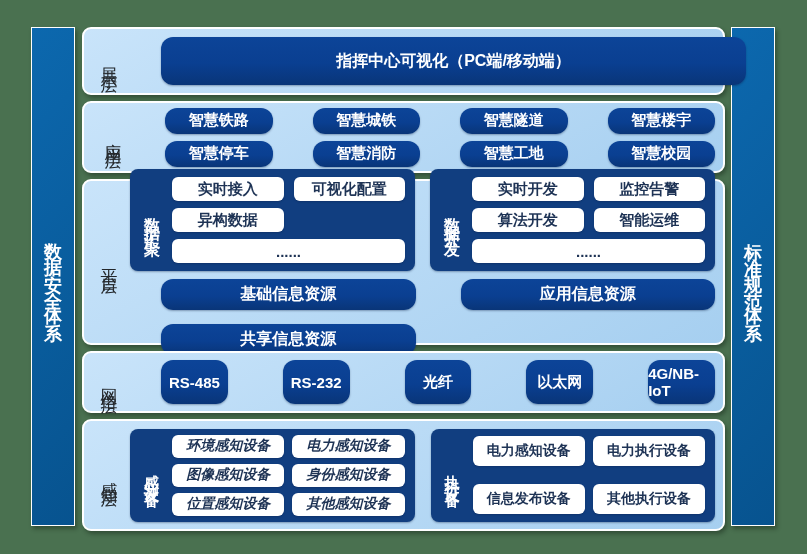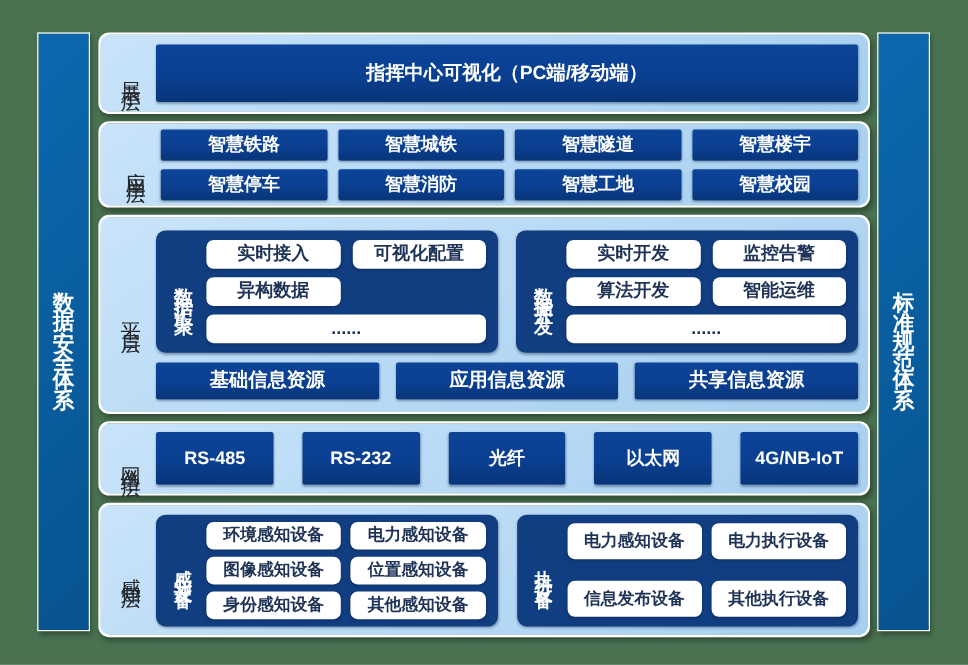--- a/index.html
+++ b/index.html
@@ -46,24 +46,25 @@
   }
   .layer-label{
     width:30px;flex:0 0 30px;display:flex;align-items:center;justify-content:center;
     color:var(--label-dark);font-size:17px;font-weight:500;
   }
   .layer-label .v-text{letter-spacing:5px;line-height:1;}
   .panel-content{flex:1;margin-left:6px;}
 
   .navy-box{
     background:linear-gradient(180deg,#0c4498 0%,var(--navy) 55%,var(--navy-dark) 100%);
-    border-radius:2px;color:#ffffff;
+    border-radius:12px;color:#ffffff;
     display:flex;align-items:center;justify-content:center;
     font-weight:600;font-size:15px;
     box-shadow:0 1px 2px rgba(10,25,60,0.35);
+    margin-left:31px;
   }
 
   
   .p-display{height:68px;}
   .title-box{height:48px;width:100%;font-size:16px;}
 
   
   .p-app{height:72px;padding-left:14px;}
   .grid-app{display:grid;grid-template-columns:repeat(4,1fr);gap:7px 9px;}
   .grid-app .navy-box{height:26px;}
@@ -83,34 +84,34 @@
   }
   .group-label .v-text{letter-spacing:8px;line-height:1;}
   .group-grid{flex:1;margin-left:8px;display:grid;grid-template-columns:1fr 1fr;gap:7px 10px;}
   .white-box{
     background:#ffffff;border-radius:6px;height:24px;
     display:flex;align-items:center;justify-content:center;
     color:var(--white-box-text);font-size:15px;font-weight:600;
     box-shadow:0 1px 2px rgba(10,25,60,0.3);
   }
   .white-box.span2{grid-column:1 / span 2;}
-  .res-row{display:grid;grid-template-columns:repeat(3,1fr);gap:14px;}
+  .res-row{display:grid;grid-template-columns:repeat(2,1fr);gap:14px;}
   .res-row .navy-box{height:31px;font-size:16px;}
 
   
   .p-network{height:62px;}
   .grid-net{display:grid;grid-template-columns:repeat(5,1fr);gap:24px;}
   .grid-net .navy-box{height:44px;}
 
   
   .p-perception{height:112px;}
   .perc-row{display:flex;gap:16px;}
   .perc-group{padding:6px 10px;}
   .perc-group .group-label .v-text{letter-spacing:6px;font-size:15px;}
-  .perc-grid-3{flex:1;margin-left:8px;display:grid;grid-template-columns:1fr 1fr;gap:6px 8px;}
+  .perc-grid-3{flex:1;margin-left:8px;display:grid;grid-template-columns:1fr 1fr;gap:6px 8px;font-style:italic;}
   .perc-grid-3 .white-box{height:23px;font-size:14px;}
   .perc-grid-2{flex:1;margin-left:8px;display:grid;grid-template-columns:1fr 1fr;gap:18px 8px;}
   .perc-grid-2 .white-box{height:30px;font-size:14px;}
 </style>
 </head>
 <body>
 
 <div class="stage">
 
   <div class="side-bar left">
@@ -209,22 +210,22 @@
       <div class="panel-content perc-row">
 
         <div class="group-box perc-group">
           <div class="group-label">
             <span class="v-text">感知设备</span>
           </div>
           <div class="perc-grid-3">
             <div class="white-box">环境感知设备</div>
             <div class="white-box">电力感知设备</div>
             <div class="white-box">图像感知设备</div>
+            <div class="white-box">身份感知设备</div>
             <div class="white-box">位置感知设备</div>
-            <div class="white-box">身份感知设备</div>
             <div class="white-box">其他感知设备</div>
           </div>
         </div>
 
         <div class="group-box perc-group">
           <div class="group-label">
             <span class="v-text">执行设备</span>
           </div>
           <div class="perc-grid-2">
             <div class="white-box">电力感知设备</div>

